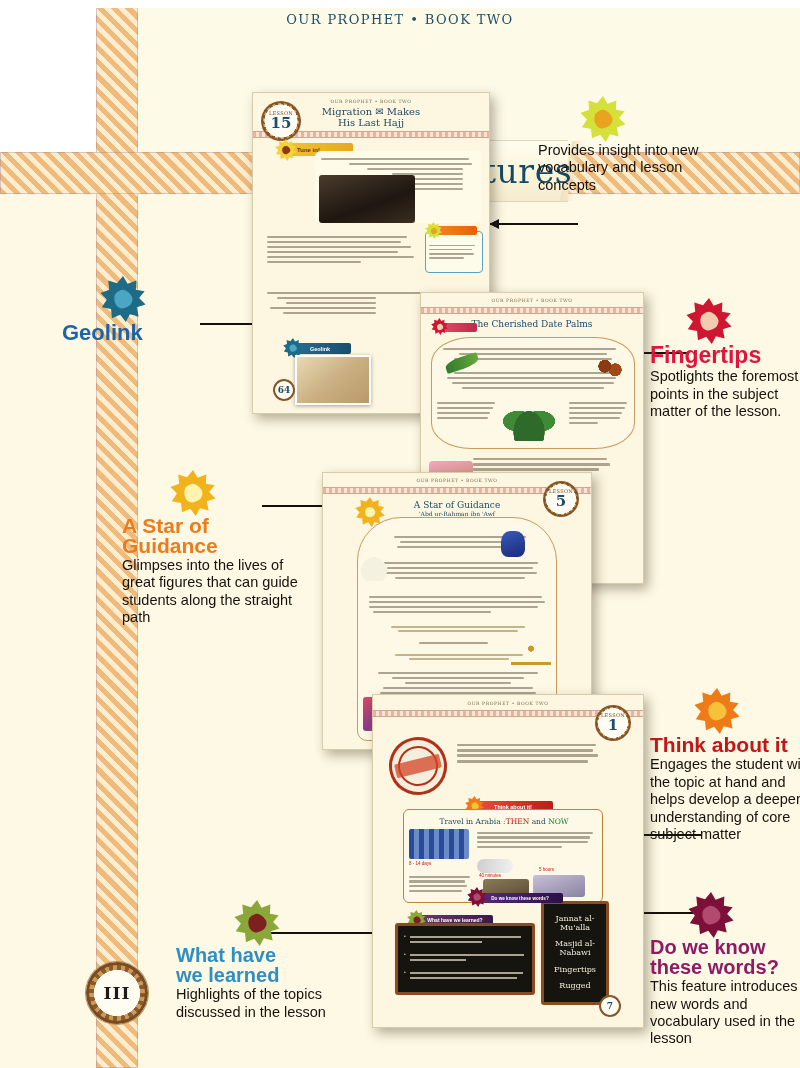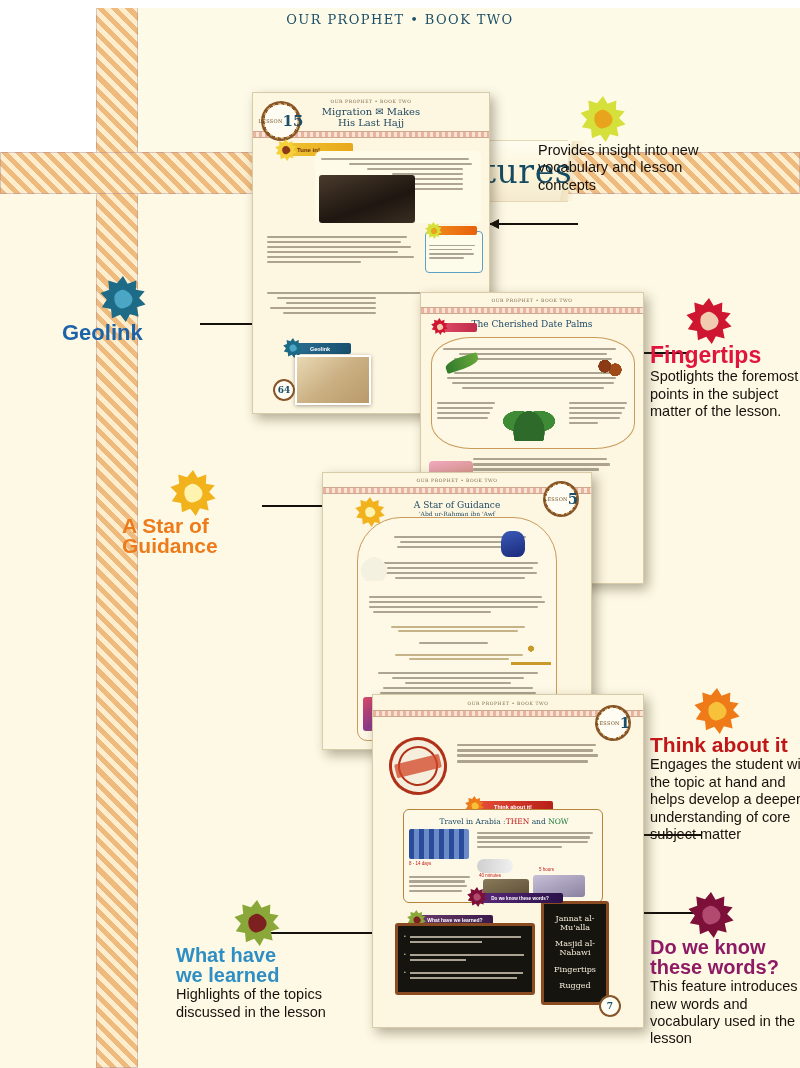--- a/index.html
+++ b/index.html
@@ -144,21 +144,21 @@
   .thumb .t-title {
     text-align:center; font-family:"DejaVu Serif", serif;
     color:#234b63;
   }
   .lesson-badge {
     position:absolute; width:40px; height:40px; border-radius:50%;
     background:
       radial-gradient(circle at 50% 50%, #fffdf3 0 58%, rgba(0,0,0,0) 59%),
       repeating-conic-gradient(from 0deg, #8a5a2b 0deg 10deg, #d3a768 10deg 20deg);
     box-shadow:inset 0 0 0 2px #86552a;
-    display:flex; flex-direction:row; align-items:center; justify-content:center;
+    display:flex; flex-direction:column; align-items:center; justify-content:center;
     line-height:1;
   }
   .lesson-badge .lw { font-size:5px; color:#6d4a22; font-family:"DejaVu Serif",serif; letter-spacing:.3px;}
   .lesson-badge .ln { font-size:15px; color:#1d4f68; font-family:"DejaVu Serif",serif; font-weight:bold;}
 
   .txtline { background:#6b5f4d; height:2.4px; border-radius:1px; opacity:.55; margin:2.6px 0; }
   .txtline.sh { width:62%; } .txtline.sh2 { width:80%; }
 
   .ribbon {
     display:inline-block; color:#fff; font-size:6px; font-weight:bold;
@@ -575,20 +575,21 @@
     </div>
     <div class="f-title" style="color:#1c63a8; font-size:22px;">Geolink</div>
   </div>
 
   <div class="feature" style="left:122px; top:470px; width:182px; z-index:30;">
     <div class="burst" style="margin-left:48px;">
       <i style="background:#f2b21c;"></i>
         <b style="background:#fff3b0;"></b>
     </div>
     <div class="f-title" style="color:#ee7b1b; font-size:21px; line-height:.95; max-width:130px;">A Star of Guidance</div>
+    <div class="f-body">Glimpses into the lives of great figures that can guide students along the straight path</div>
   </div>
 
   <div class="feature" style="left:176px; top:900px; width:196px; z-index:30;">
     <div class="burst" style="margin-left:58px;">
       <i style="background:#8aa83a;"></i>
         <b style="background:#7d2020;"></b>
     </div>
     <div class="f-title" style="color:#2f8fc4; font-size:20px; line-height:.98; max-width:128px;">What have we learned</div>
     <div class="f-body">Highlights of the topics discussed in the lesson</div>
   </div>
@@ -621,15 +622,18 @@
 
   <div class="feature" style="left:650px; top:892px; width:168px; z-index:30;">
     <div class="burst" style="margin-left:38px;">
       <i style="background:#7d1038;"></i>
         <b style="background:#b24a70;"></b>
     </div>
     <div class="f-title" style="color:#8e1a64; font-size:20px; line-height:.98; max-width:150px;">Do we know these words?</div>
     <div class="f-body">This feature  introduces new words and vocabulary used in the lesson</div>
   </div>
 
+  <div class="medallion" style="z-index:30;">
+    <span>III</span>
+  </div>
 
 
 </div>
 
 </body></html>

